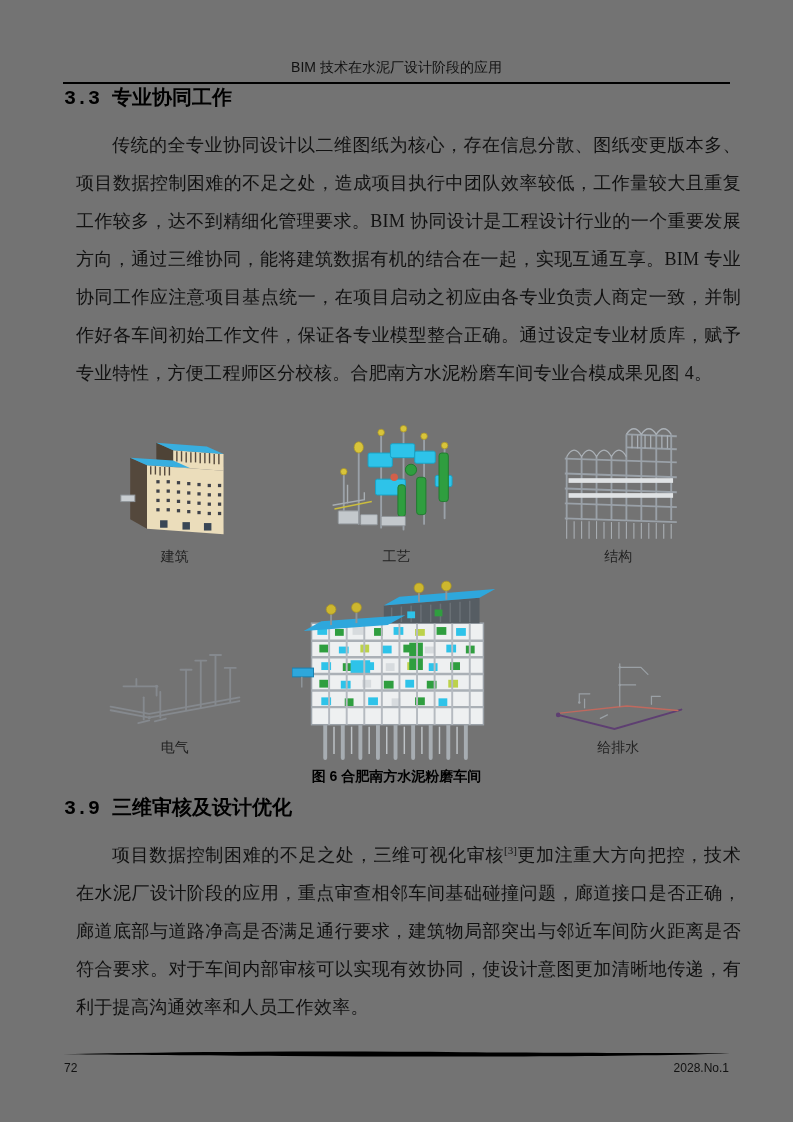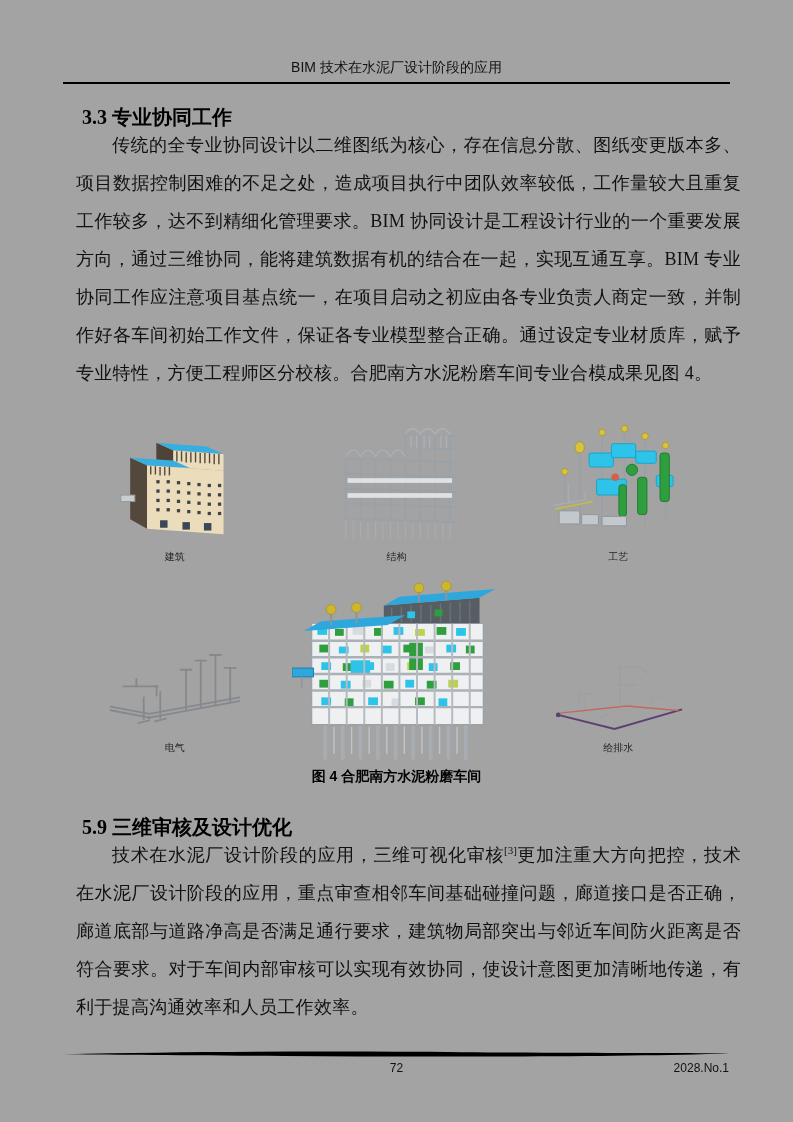--- a/index.html
+++ b/index.html
@@ -1,35 +1,35 @@
 <!DOCTYPE html>
 <html><head>
 <meta charset="utf-8">
 <style>
   html,body{margin:0;padding:0;background:#ffffff;}
   .page{
     position:relative;
     width:793px;height:1122px;
-    background:#a3a3a3;
+    background:#737373;
     font-family:"Liberation Serif", serif;
     color:#111;
     overflow:hidden;
   }
   .running-title{
     position:absolute;top:58px;left:64px;width:665px;
     text-align:center;font-family:"Liberation Sans", sans-serif;
     font-size:14px;line-height:18px;color:#111;
   }
   .head-rule{
     position:absolute;top:82px;left:63px;width:667px;
     border-top:2px solid #000;height:0;
   }
   .sec-heading{
-    position:absolute;left:64px;width:665px;margin:18px;
-    font-family:Liberation Serif, serif;
+    position:absolute;left:64px;width:665px;margin:0;
+    font-family:Liberation Mono, monospace;
     font-weight:bold;font-size:20px;line-height:26px;color:#000;
   }
   .h33{top:86px;}
   .h34{top:796px;}
   .body{
     position:absolute;left:64px;width:665px;margin:12px;
     font-size:18px;line-height:38px;
     text-align:justify;text-indent:2em;
     letter-spacing:0.3px;
   }
@@ -43,36 +43,36 @@
     padding:0;box-sizing:border-box;
   }
   .row1{top:415px;height:152px;}
   .row2{top:576px;height:188px;}
   .fig-cell{
     flex:1 1 0;display:flex;flex-direction:column;
     align-items:center;justify-content:flex-end;margin:0;
   }
   .fig-cell .img-wrap{display:flex;align-items:flex-end;justify-content:center;}
   .fig-label{
-    font-family:"Liberation Serif", serif;font-size:10px;line-height:20px;
+    font-family:"Liberation Serif", serif;font-size:14px;line-height:20px;
     margin-top:2px;color:#222;
   }
   .row2 .fig-cell{padding-bottom:6px;}
   .row2 .fig-cell.center-cell{padding-bottom:0;}
   .fig-caption{
     position:absolute;top:766px;left:64px;width:665px;
     text-align:center;font-family:"Liberation Sans", sans-serif;
     font-weight:bold;font-size:14px;line-height:20px;color:#000;
   }
   .foot-rule{position:absolute;top:1050px;left:63px;}
   .foot-row{
     position:absolute;top:1058px;left:64px;width:665px;height:20px;
     font-family:"Liberation Sans", sans-serif;font-size:12px;line-height:20px;color:#111;
   }
-  .page-num{position:absolute;left:0;width:100%;text-align:center;}
+  .page-num{position:absolute;left:0;width:100%;text-align:left;}
   .issue{position:absolute;right:0;top:0;}
 </style>
 </head>
 <body>
 
 <div class="page">
 
   <div class="running-title">BIM 技术在水泥厂设计阶段的应用</div>
   <div class="head-rule"></div>
 
@@ -146,20 +146,68 @@
           </g>
           <rect x="2" y="78" width="15" height="7" fill="#C9CED2" stroke="#8F959A" stroke-width="1"></rect>
         </svg>
       </div>
       <figcaption class="fig-label">建筑</figcaption>
     </figure>
 
     <figure class="fig-cell">
       <div class="img-wrap">
         <svg width="140" height="128" viewBox="0 0 150 132">
+          <g stroke="#9AA1A8" stroke-width="2" stroke-linecap="round">
+            <line x1="18" y1="58" x2="18" y2="108"></line>
+              <line x1="34" y1="34" x2="34" y2="112"></line>
+            <line x1="58" y1="16" x2="58" y2="116"></line>
+              <line x1="82" y1="12" x2="82" y2="118"></line>
+            <line x1="104" y1="20" x2="104" y2="112"></line>
+              <line x1="126" y1="30" x2="126" y2="106"></line>
+          </g>
+          <g stroke="#A7ADB2" stroke-width="1.5" fill="none">
+            <path d="M6,92 L40,86 L40,78"></path>
+              <path d="M22,90 L22,70"></path>
+          </g>
+          <path d="M8,96 L48,88" stroke="#CBBD3E" stroke-width="1.5"></path>
+          <g fill="#2EC3E9" stroke="#17A2C6" stroke-width="1">
+            <rect x="44" y="36" width="26" height="15" rx="2"></rect>
+            <rect x="68" y="26" width="26" height="15" rx="2"></rect>
+            <rect x="94" y="34" width="22" height="13" rx="2"></rect>
+            <rect x="52" y="64" width="32" height="17" rx="2"></rect>
+            <rect x="116" y="60" width="18" height="12" rx="2"></rect>
+          </g>
+          <g fill="#2F9E3F" stroke="#1F7A2E" stroke-width="1">
+            <rect x="120" y="36" width="10" height="52" rx="3"></rect>
+            <rect x="96" y="62" width="10" height="40" rx="3"></rect>
+            <rect x="76" y="70" width="8" height="34" rx="3"></rect>
+            <circle cx="90" cy="54" r="6"></circle>
+          </g>
+          <g fill="#C3C8CC" stroke="#8F959A" stroke-width="1">
+            <rect x="12" y="98" width="22" height="14" rx="1"></rect>
+            <rect x="36" y="102" width="18" height="11" rx="1"></rect>
+            <rect x="58" y="104" width="26" height="10" rx="1"></rect>
+          </g>
+          <circle cx="72" cy="62" r="4" fill="#D2604A"></circle>
+          <g fill="#D8C43A" stroke="#A89425" stroke-width="0.8">
+            <circle cx="18" cy="56" r="3.5"></circle>
+              <ellipse cx="34" cy="30" rx="5" ry="6"></ellipse>
+            <circle cx="58" cy="14" r="3.5"></circle>
+              <circle cx="82" cy="10" r="3.5"></circle>
+            <circle cx="104" cy="18" r="3.5"></circle>
+              <circle cx="126" cy="28" r="3.5"></circle>
+          </g>
+        </svg>
+      </div>
+      <figcaption class="fig-label">工艺</figcaption>
+    </figure>
+
+    <figure class="fig-cell">
+      <div class="img-wrap">
+        <svg width="140" height="128" viewBox="0 0 150 132">
           <g stroke="#9AA1A8" fill="none" stroke-width="2">
             <line x1="20" y1="40" x2="20" y2="108"></line>
               <line x1="36" y1="40" x2="36" y2="108"></line>
             <line x1="52" y1="40" x2="52" y2="108"></line>
               <line x1="68" y1="40" x2="68" y2="108"></line>
             <line x1="84" y1="16" x2="84" y2="108"></line>
               <line x1="100" y1="16" x2="100" y2="108"></line>
             <line x1="116" y1="16" x2="116" y2="108"></line>
               <line x1="132" y1="16" x2="132" y2="108"></line>
             <line x1="18" y1="42" x2="138" y2="46"></line>
@@ -195,68 +243,20 @@
               <line x1="92" y1="111" x2="92" y2="128"></line>
             <line x1="100" y1="111" x2="100" y2="128"></line>
               <line x1="108" y1="111" x2="108" y2="128"></line>
             <line x1="116" y1="111" x2="116" y2="128"></line>
               <line x1="124" y1="112" x2="124" y2="128"></line>
             <line x1="132" y1="112" x2="132" y2="128"></line>
           </g>
         </svg>
       </div>
       <figcaption class="fig-label">结构</figcaption>
-    </figure>
-
-    <figure class="fig-cell">
-      <div class="img-wrap">
-        <svg width="140" height="128" viewBox="0 0 150 132">
-          <g stroke="#9AA1A8" stroke-width="2" stroke-linecap="round">
-            <line x1="18" y1="58" x2="18" y2="108"></line>
-              <line x1="34" y1="34" x2="34" y2="112"></line>
-            <line x1="58" y1="16" x2="58" y2="116"></line>
-              <line x1="82" y1="12" x2="82" y2="118"></line>
-            <line x1="104" y1="20" x2="104" y2="112"></line>
-              <line x1="126" y1="30" x2="126" y2="106"></line>
-          </g>
-          <g stroke="#A7ADB2" stroke-width="1.5" fill="none">
-            <path d="M6,92 L40,86 L40,78"></path>
-              <path d="M22,90 L22,70"></path>
-          </g>
-          <path d="M8,96 L48,88" stroke="#CBBD3E" stroke-width="1.5"></path>
-          <g fill="#2EC3E9" stroke="#17A2C6" stroke-width="1">
-            <rect x="44" y="36" width="26" height="15" rx="2"></rect>
-            <rect x="68" y="26" width="26" height="15" rx="2"></rect>
-            <rect x="94" y="34" width="22" height="13" rx="2"></rect>
-            <rect x="52" y="64" width="32" height="17" rx="2"></rect>
-            <rect x="116" y="60" width="18" height="12" rx="2"></rect>
-          </g>
-          <g fill="#2F9E3F" stroke="#1F7A2E" stroke-width="1">
-            <rect x="120" y="36" width="10" height="52" rx="3"></rect>
-            <rect x="96" y="62" width="10" height="40" rx="3"></rect>
-            <rect x="76" y="70" width="8" height="34" rx="3"></rect>
-            <circle cx="90" cy="54" r="6"></circle>
-          </g>
-          <g fill="#C3C8CC" stroke="#8F959A" stroke-width="1">
-            <rect x="12" y="98" width="22" height="14" rx="1"></rect>
-            <rect x="36" y="102" width="18" height="11" rx="1"></rect>
-            <rect x="58" y="104" width="26" height="10" rx="1"></rect>
-          </g>
-          <circle cx="72" cy="62" r="4" fill="#D2604A"></circle>
-          <g fill="#D8C43A" stroke="#A89425" stroke-width="0.8">
-            <circle cx="18" cy="56" r="3.5"></circle>
-              <ellipse cx="34" cy="30" rx="5" ry="6"></ellipse>
-            <circle cx="58" cy="14" r="3.5"></circle>
-              <circle cx="82" cy="10" r="3.5"></circle>
-            <circle cx="104" cy="18" r="3.5"></circle>
-              <circle cx="126" cy="28" r="3.5"></circle>
-          </g>
-        </svg>
-      </div>
-      <figcaption class="fig-label">工艺</figcaption>
     </figure>
   </div>
 
   <div class="fig-row row2">
 
     <figure class="fig-cell">
       <div class="img-wrap">
         <svg width="150" height="92" viewBox="0 0 160 100">
           <g stroke="#85898E" stroke-width="2" fill="none" stroke-linecap="round">
             <path d="M10,72 L52,80 L150,62"></path>
@@ -423,25 +423,25 @@
               <circle cx="82" cy="22" r="1.4"></circle>
               <circle cx="36" cy="62" r="1.4"></circle>
           </g>
           <circle cx="12" cy="76" r="2.6" fill="#5E3F72"></circle>
         </svg>
       </div>
       <figcaption class="fig-label">给排水</figcaption>
     </figure>
   </div>
 
-  <div class="fig-caption">图 4 合肥南方水泥粉磨车间</div>
-
-  <h2 class="sec-heading h34">5.9 三维审核及设计优化</h2>
-
-  <p class="body p34a"><span>技术在水泥厂设计阶段的应用，三维可视化审核</span><sup class="cite">[3]</sup><span>更加注重大方向把控，技术在水泥厂设计阶段的应用，重点审查相邻车间基础碰撞问题，廊道接口是否正确，廊道底部与道路净高是否满足通行要求，建筑物局部突出与邻近车间防火距离是否符合要求。对于车间内部审核可以实现有效协同，使设计意图更加清晰地传递，有利于提高沟通效率和人员工作效率。</span></p>
+  <div class="fig-caption">图 6 合肥南方水泥粉磨车间</div>
+
+  <h2 class="sec-heading h34">3.9 三维审核及设计优化</h2>
+
+  <p class="body p34a"><span>项目数据控制困难的不足之处，三维可视化审核</span><sup class="cite">[3]</sup><span>更加注重大方向把控，技术在水泥厂设计阶段的应用，重点审查相邻车间基础碰撞问题，廊道接口是否正确，廊道底部与道路净高是否满足通行要求，建筑物局部突出与邻近车间防火距离是否符合要求。对于车间内部审核可以实现有效协同，使设计意图更加清晰地传递，有利于提高沟通效率和人员工作效率。</span></p>
 
 
   <svg class="foot-rule" width="667" height="8" viewBox="0 0 667 8">
     <path d="M0,4.2 C120,1.8 260,0.8 400,2.2 C520,3.2 610,2.8 667,3.4 C560,6.6 380,7.2 220,6.0 C120,5.2 40,4.8 0,4.2 Z" fill="#000"></path>
   </svg>
 
   <div class="foot-row">
     <span class="page-num">72</span>
     <span class="issue">2028.No.1</span>
   </div>

